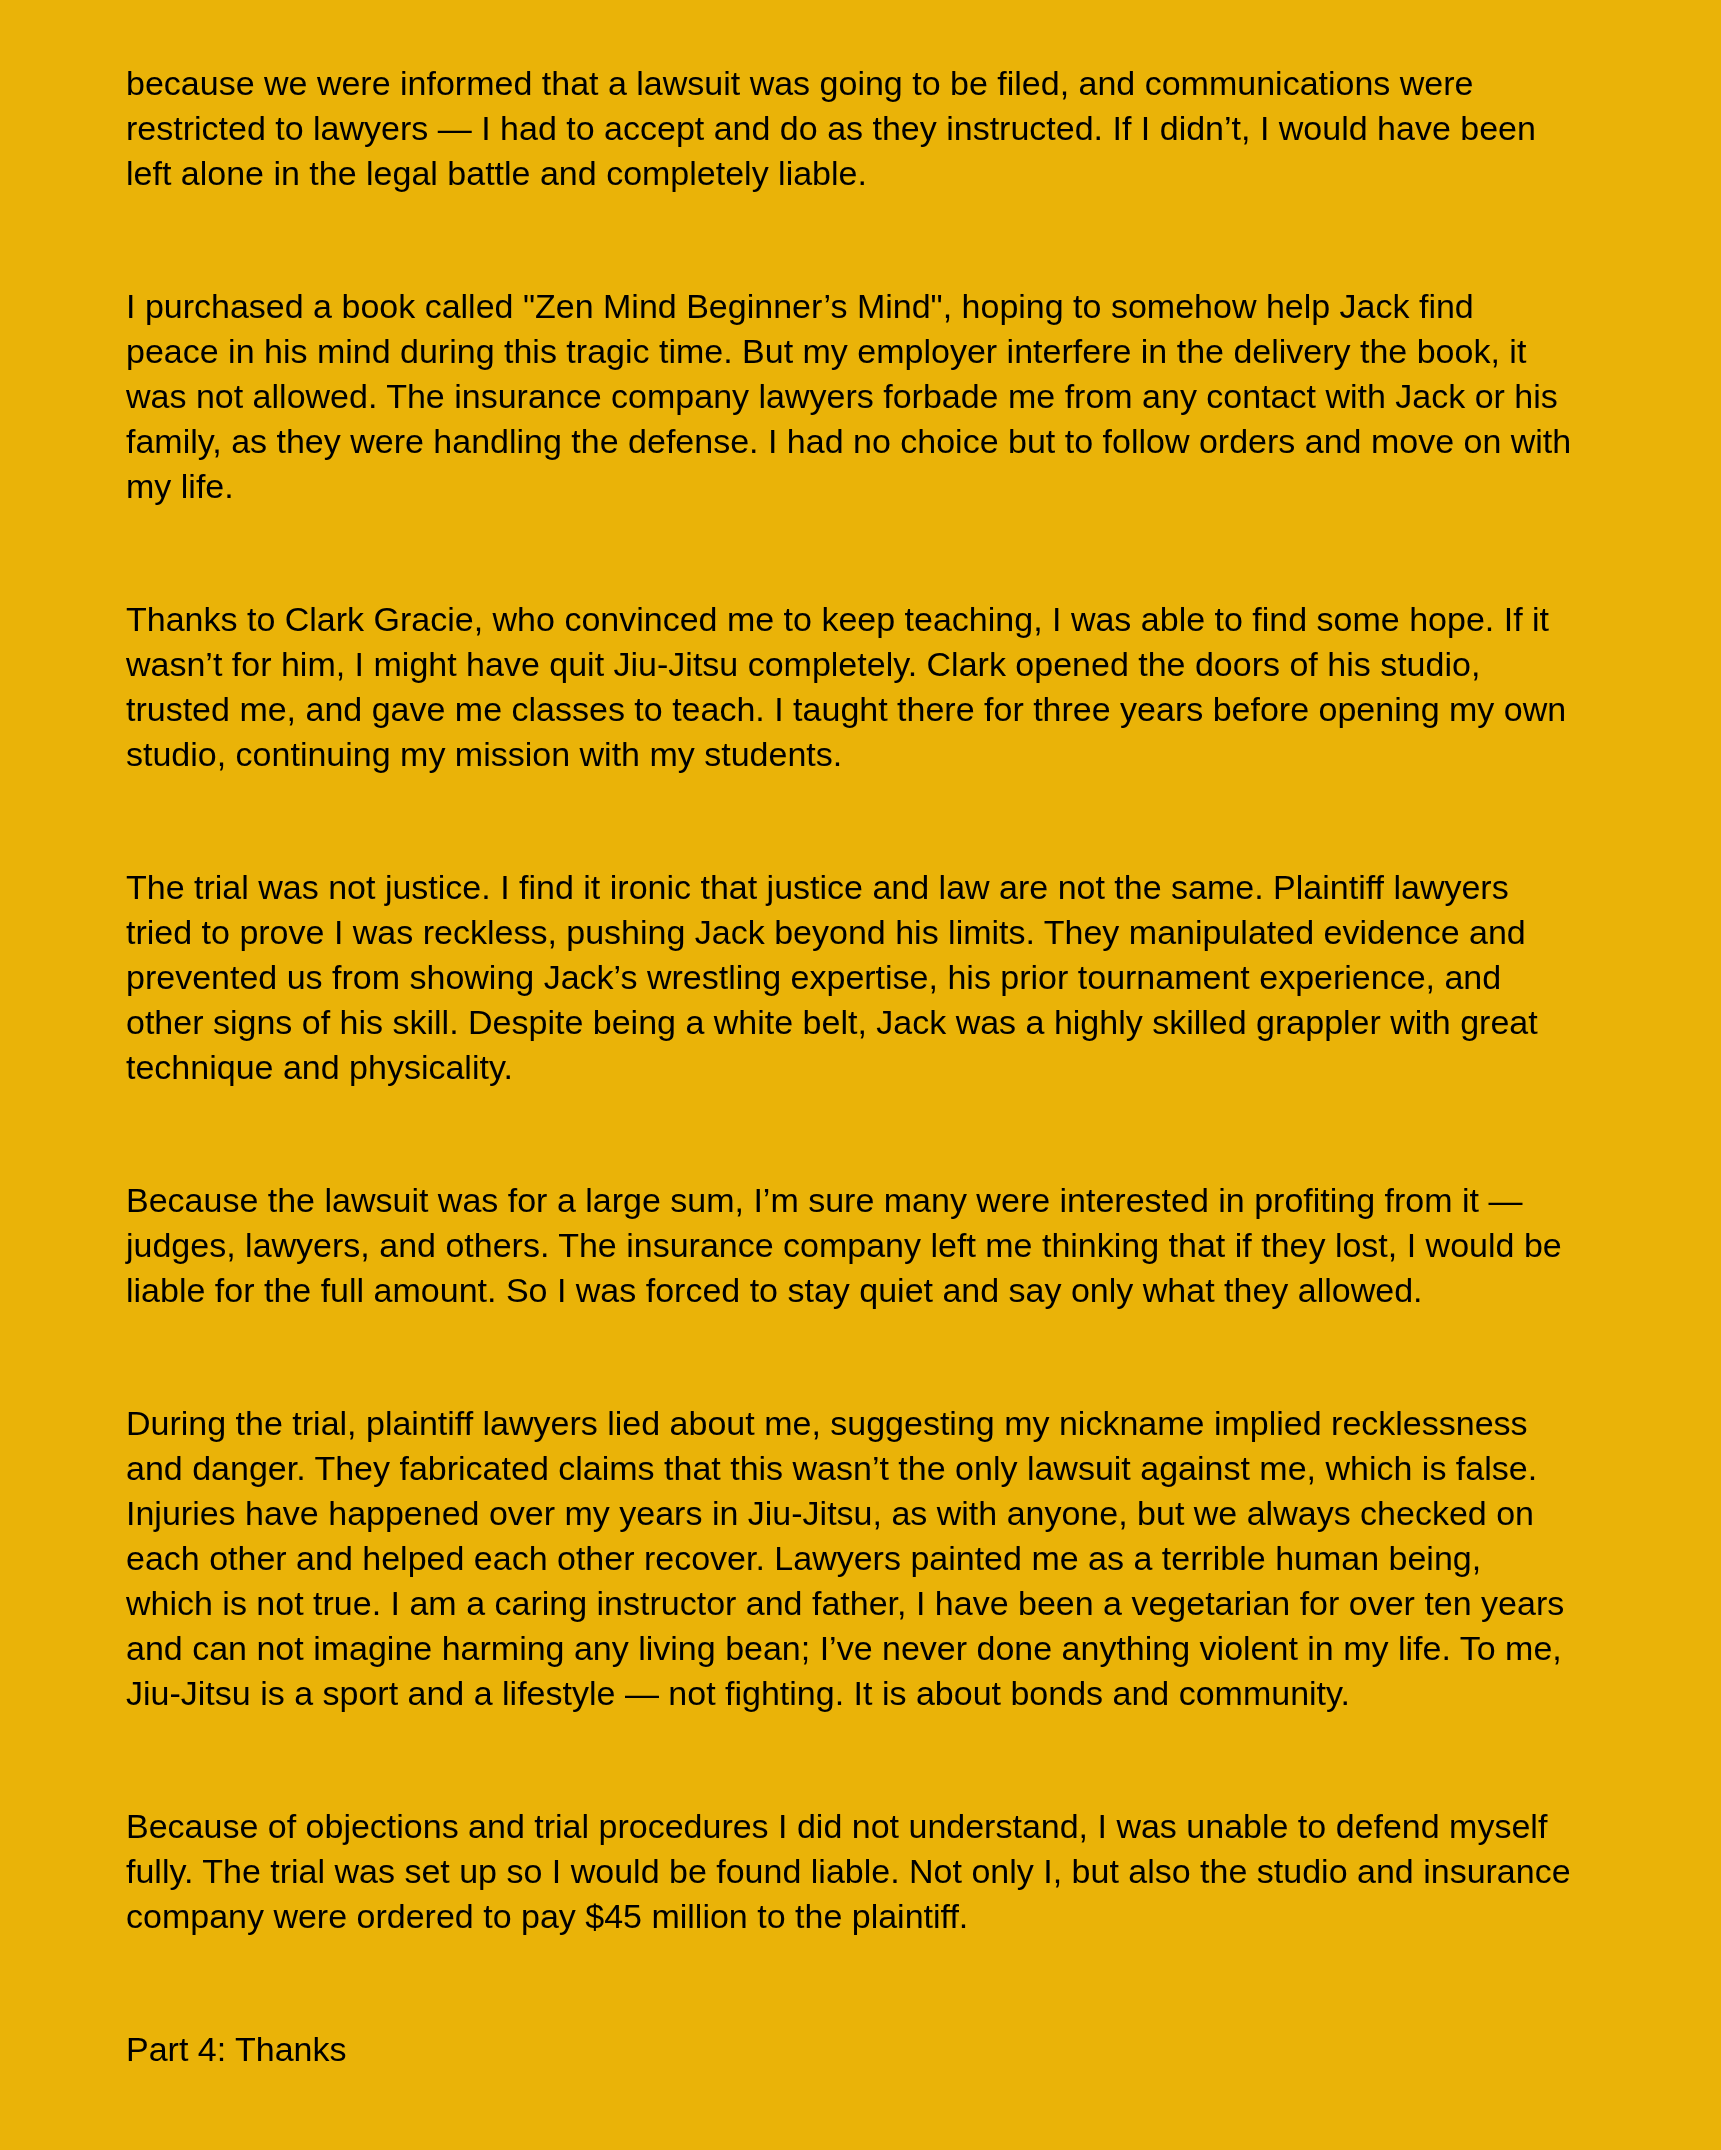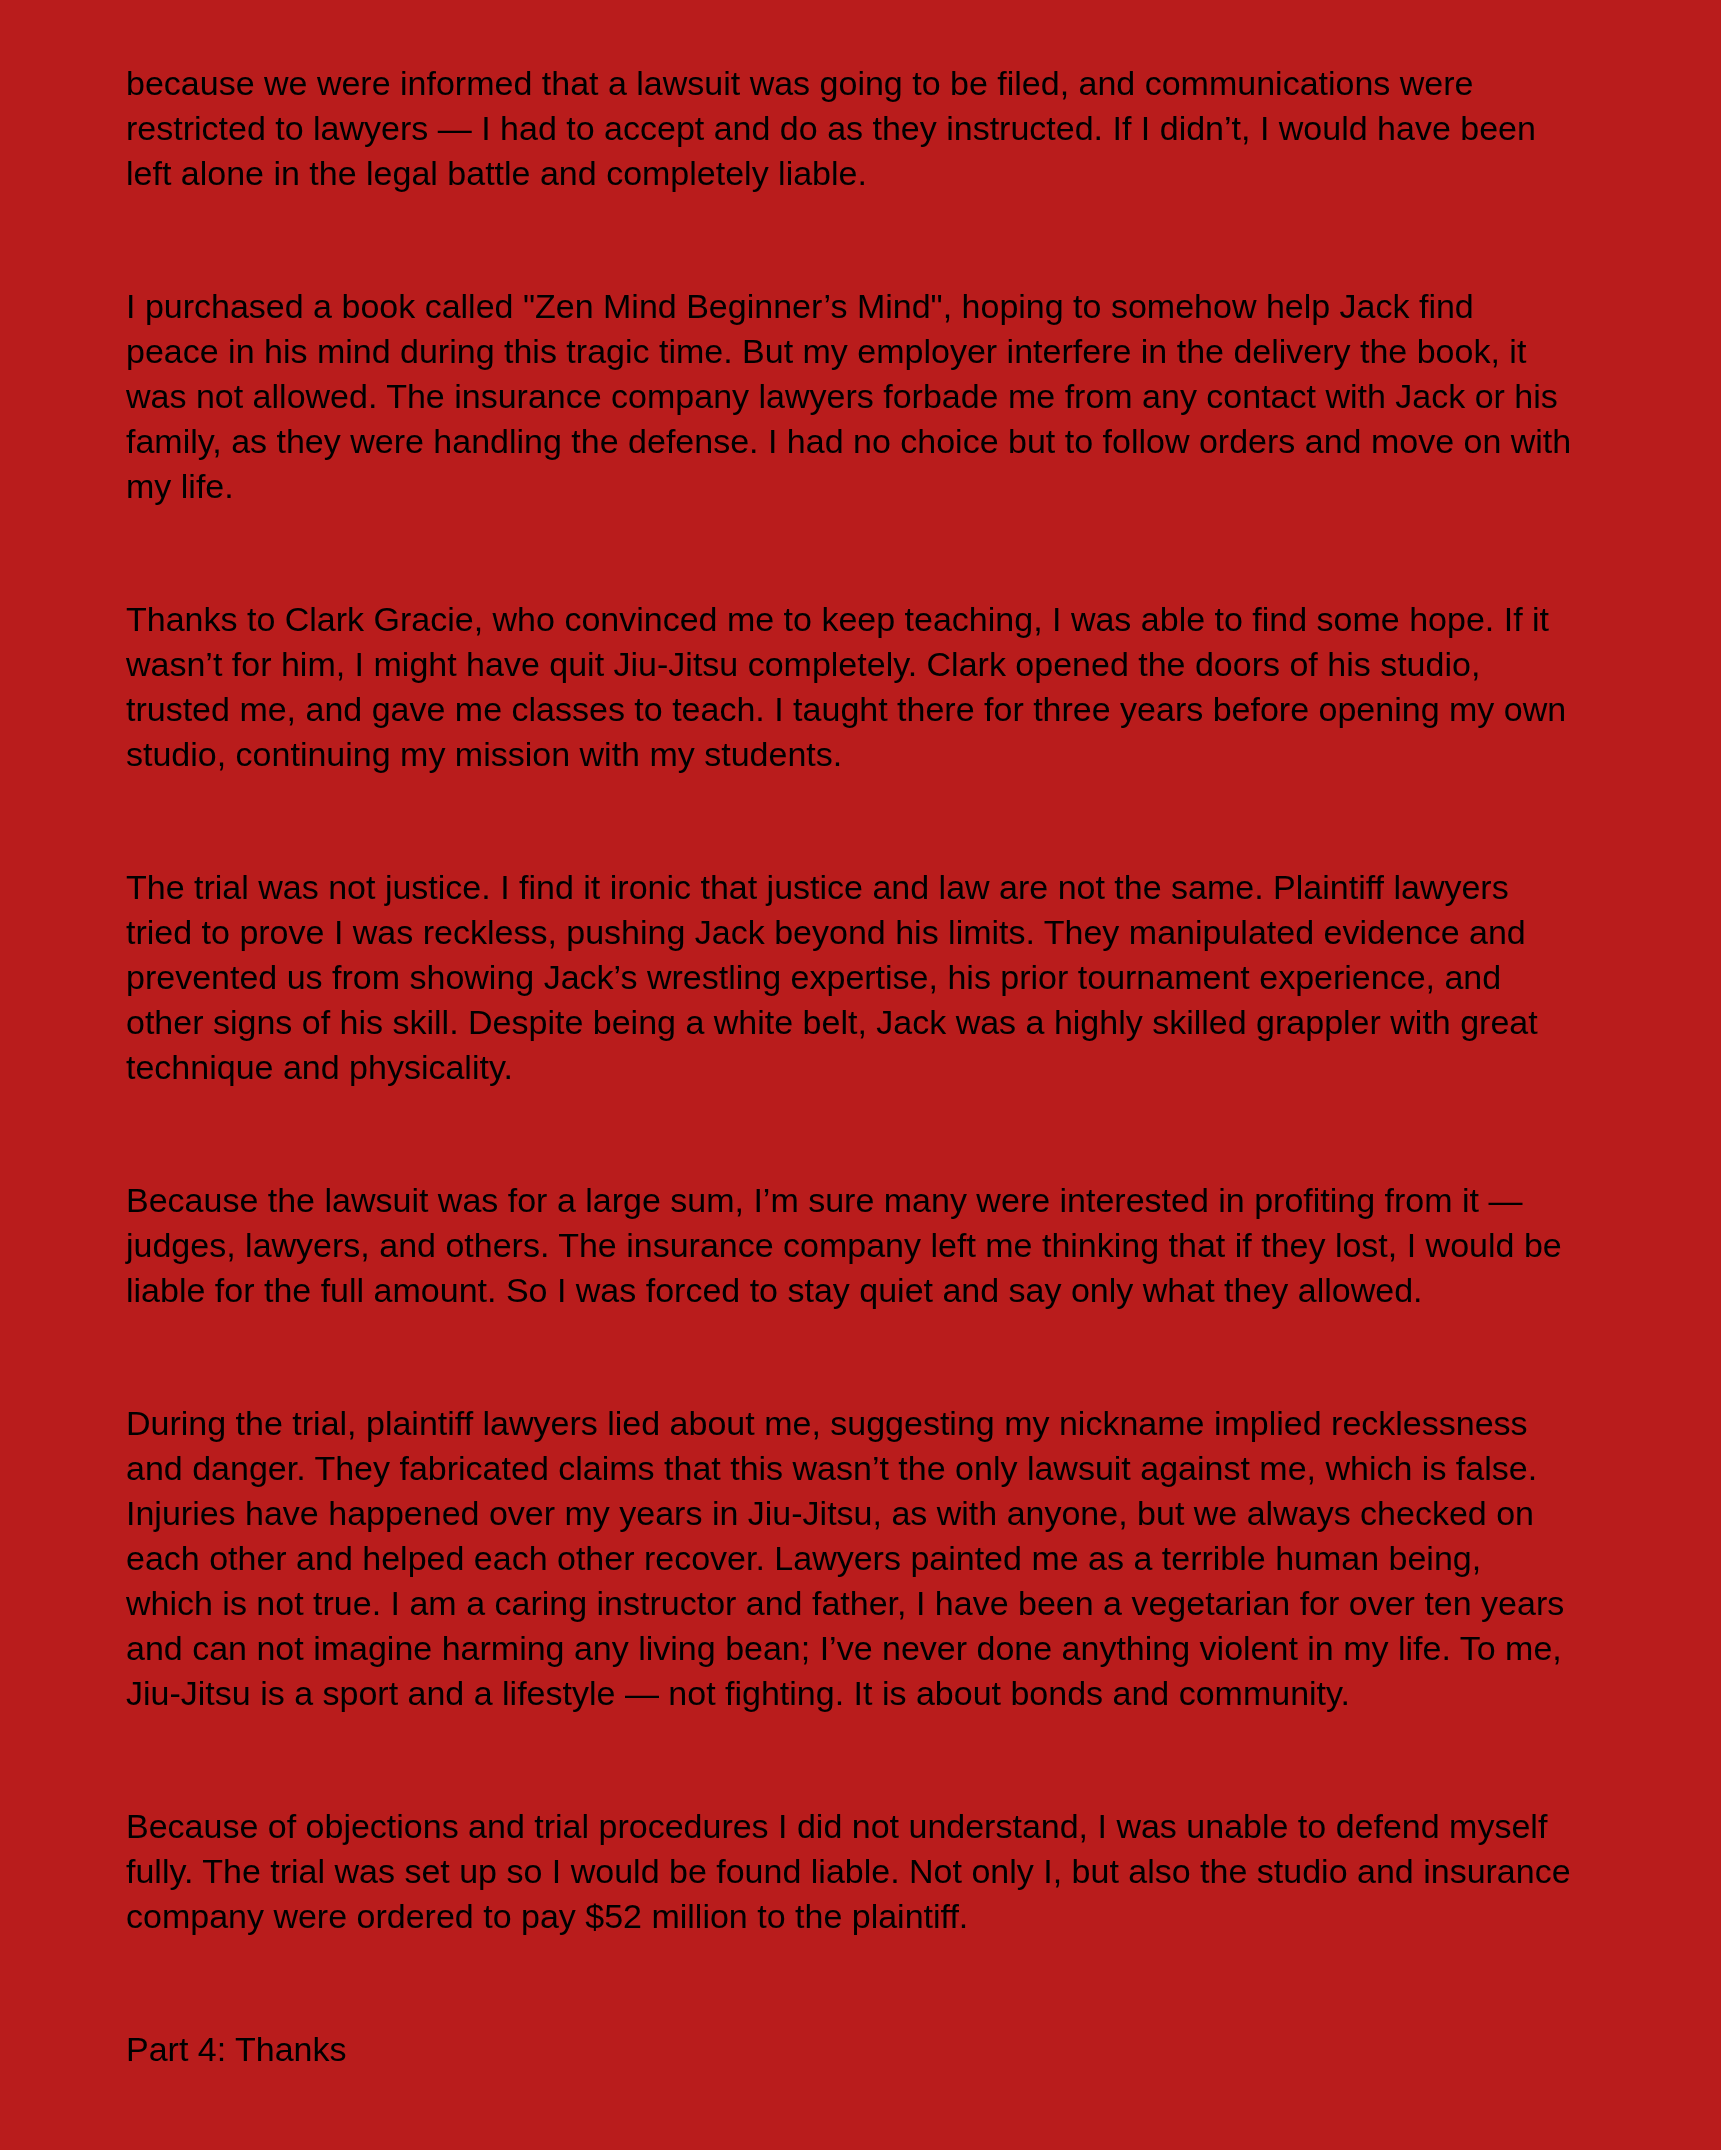--- a/index.html
+++ b/index.html
@@ -8,21 +8,21 @@
     background: #ffffff;
     width: 1722px;
     height: 2151px;
     overflow: hidden;
   }
   .page {
     box-sizing: border-box;
     width: 1722px;
     height: 2151px;
     padding: 61px 120px 0 126px;
-    background: #b91c1c;
+    background: #eab308;
   }
   .para {
     margin: 0 0 88px 0;
     font-family: "Liberation Sans", sans-serif;
     font-size: 34px;
     line-height: 45px;
     font-weight: 400;
     color: #000000;
     white-space: pre;
     letter-spacing: 0;
@@ -54,16 +54,16 @@
 liable for the full amount. So I was forced to stay quiet and say only what they allowed.</p>
   <p class="para">During the trial, plaintiff lawyers lied about me, suggesting my nickname implied recklessness
 and danger. They fabricated claims that this wasn’t the only lawsuit against me, which is false.
 Injuries have happened over my years in Jiu-Jitsu, as with anyone, but we always checked on
 each other and helped each other recover. Lawyers painted me as a terrible human being,
 which is not true. I am a caring instructor and father, I have been a vegetarian for over ten years
 and can not imagine harming any living bean; I’ve never done anything violent in my life. To me,
 Jiu-Jitsu is a sport and a lifestyle — not fighting. It is about bonds and community.</p>
   <p class="para">Because of objections and trial procedures I did not understand, I was unable to defend myself
 fully. The trial was set up so I would be found liable. Not only I, but also the studio and insurance
-company were ordered to pay $52 million to the plaintiff.</p>
+company were ordered to pay $45 million to the plaintiff.</p>
   <p class="para">Part 4: Thanks</p>
 </div>
 
 
 </body></html>

